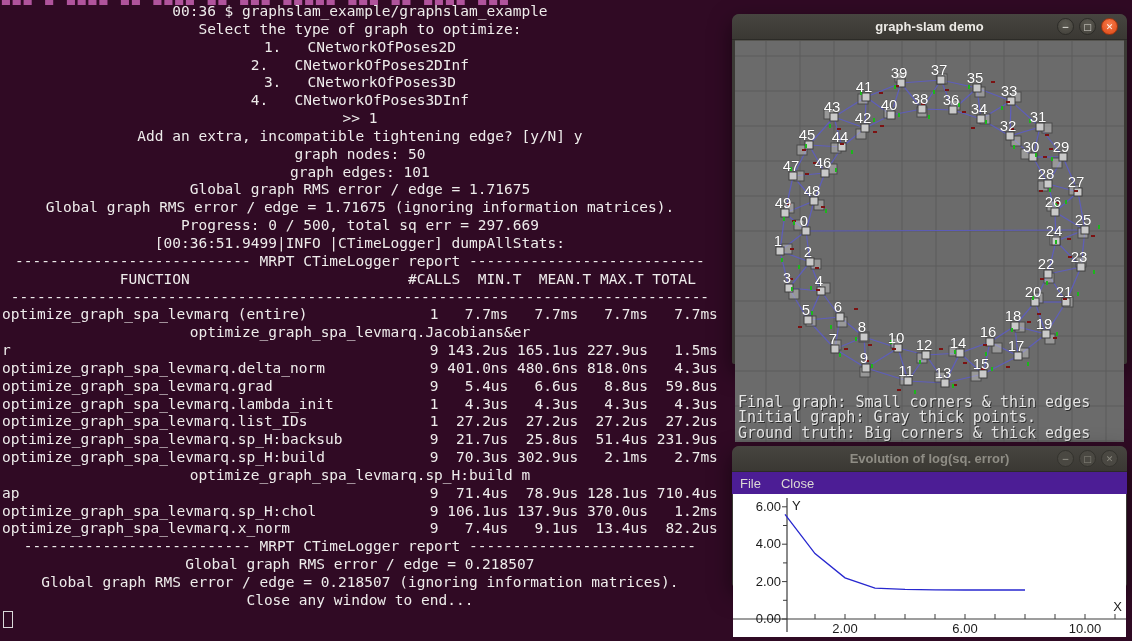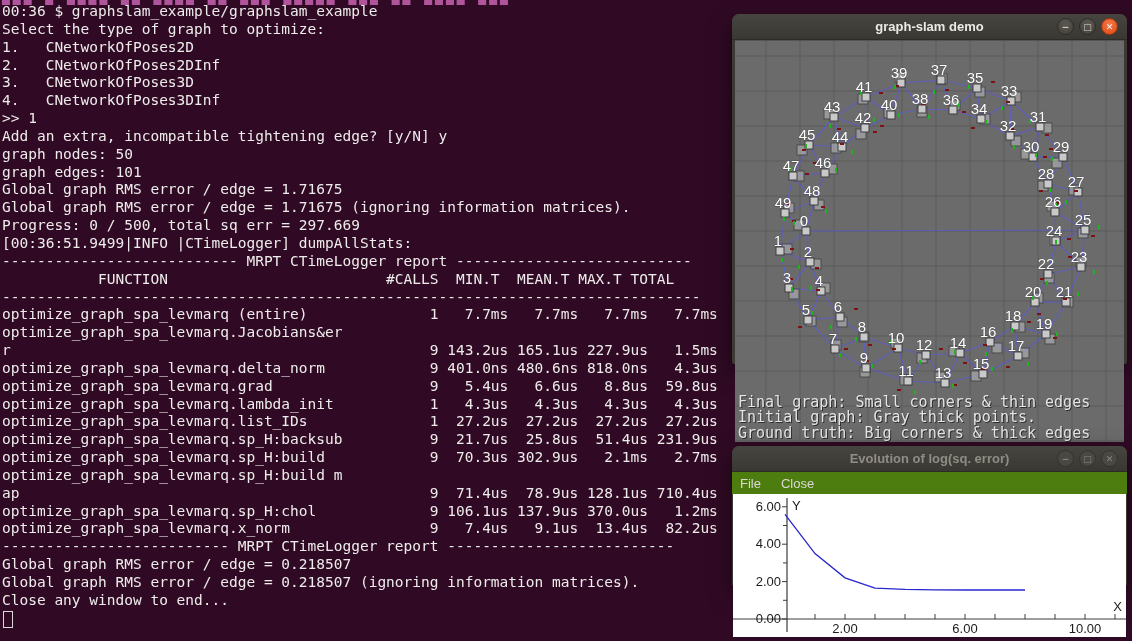--- a/index.html
+++ b/index.html
@@ -46,31 +46,31 @@
     background:#6b6b6b;overflow:hidden;border-top:1px solid #55544f;
   }
   .graph-overlay{
     position:absolute;left:3px;bottom:1px;
     font-family:"DejaVu Sans Mono",monospace;font-size:15px;line-height:15.4px;
     color:#e5e5e5;white-space:pre;text-shadow:1px 1px 0 rgba(35,35,35,.85);
   }
   
   #error-plot-window{left:732px;top:446px;width:395px;height:140px;background:#3b3a35;}
   .menubar{
-    height:22px;background:#4d7c0f;display:flex;align-items:center;
+    height:22px;background:#4c1d95;display:flex;align-items:center;
     padding-left:8px;gap:20px;
   }
   .menu-item{font-size:13px;color:#dbd9d4;cursor:default;}
   .plot-area{position:absolute;left:1px;top:48px;width:393px;height:143px;background:#ffffff;}
   svg text{font-family:"Liberation Sans",sans-serif;}
 </style>
 </head>
 <body>
 
-<div style="position:absolute;left:0;top:0;width:1053px;height:641px;">
+<div style="position:absolute;left:0;top:0;width:1053px;height:641px;text-align:center;">
   <div class="term-clip">
     <span>▄▆▄ ▄ ▆▄▄▆ ▄▄ ▄▆▄▄ ▆▄ ▄▄▆ ▄▆▄▄▆ ▄▄▆ ▄▆ ▄▄▄▆ ▄▆▄</span>
   </div>
   <pre id="terminal-output">00:36 $ graphslam_example/graphslam_example
 Select the type of graph to optimize:
 1.   CNetworkOfPoses2D
 2.   CNetworkOfPoses2DInf
 3.   CNetworkOfPoses3D
 4.   CNetworkOfPoses3DInf
 &gt;&gt; 1

